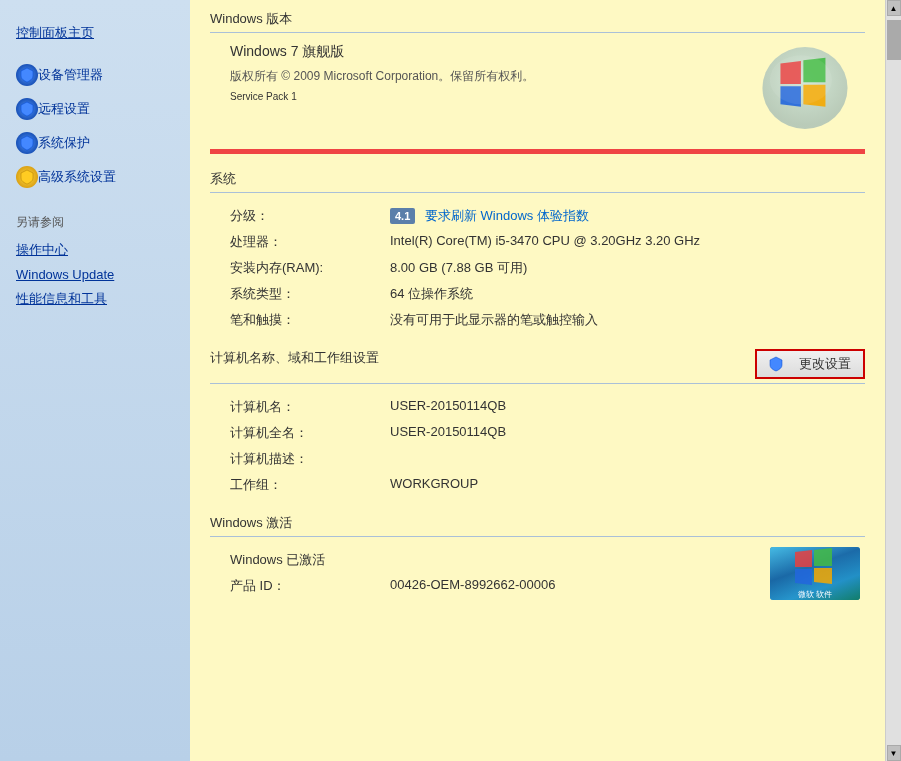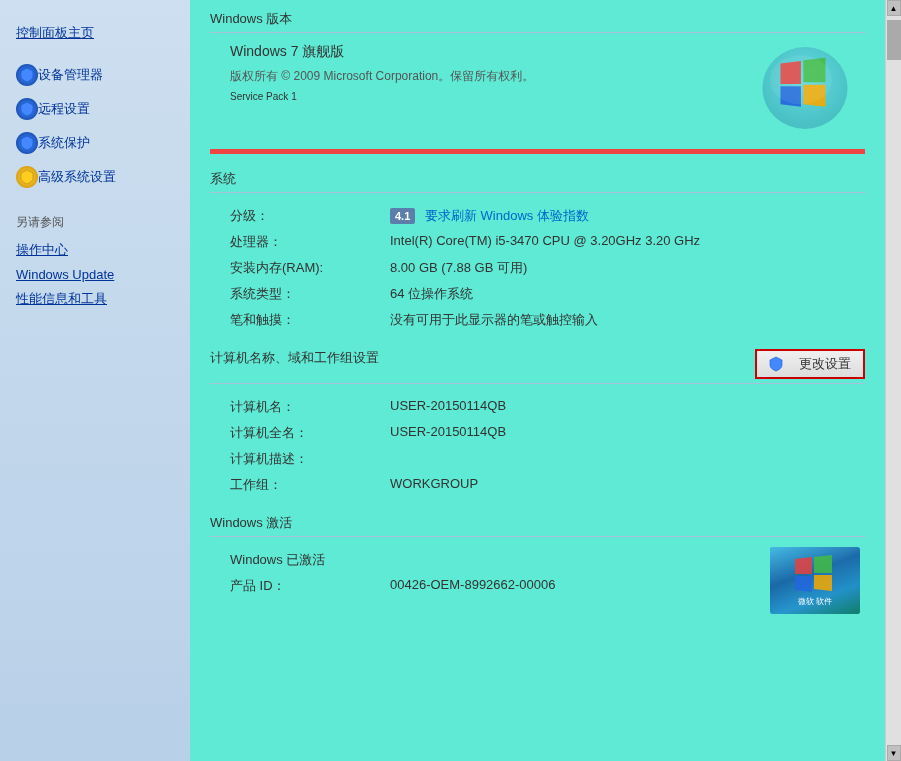--- a/index.html
+++ b/index.html
@@ -65,21 +65,21 @@
       padding: 4px 16px;
       color: #003399;
       cursor: pointer;
       font-size: 13px;
       text-decoration: underline;
     }
 
     
     .main-content {
       flex: 1;
-      background: #5eead4;
+      background: #fef9c3;
       overflow-y: auto;
       padding: 0;
     }
 
     
     .main-content::-webkit-scrollbar { width: 16px; }
     .main-content::-webkit-scrollbar-track { background: #e0e0e0; }
     .main-content::-webkit-scrollbar-thumb { background: #aaa; border: 1px solid #999; }
 
     .content-inner {
@@ -203,25 +203,24 @@
       display: flex;
       justify-content: space-between;
       align-items: flex-start;
       padding-left: 20px;
     }
 
     .activation-text-block { flex: 1; }
 
     .activation-img {
       width: 90px;
-      height: 67px;
+      height: 53px;
       background: linear-gradient(135deg, #1a6ea0, #4ab8e8, #1a6ea0);
       border-radius: 3px;
       display: flex;
-      align-items: center;
       justify-content: center;
       color: white;
       font-size: 9px;
       position: relative;
       overflow: hidden;
       margin-right: 5px;
     }
 
     .activation-img::before {
       content: '';

